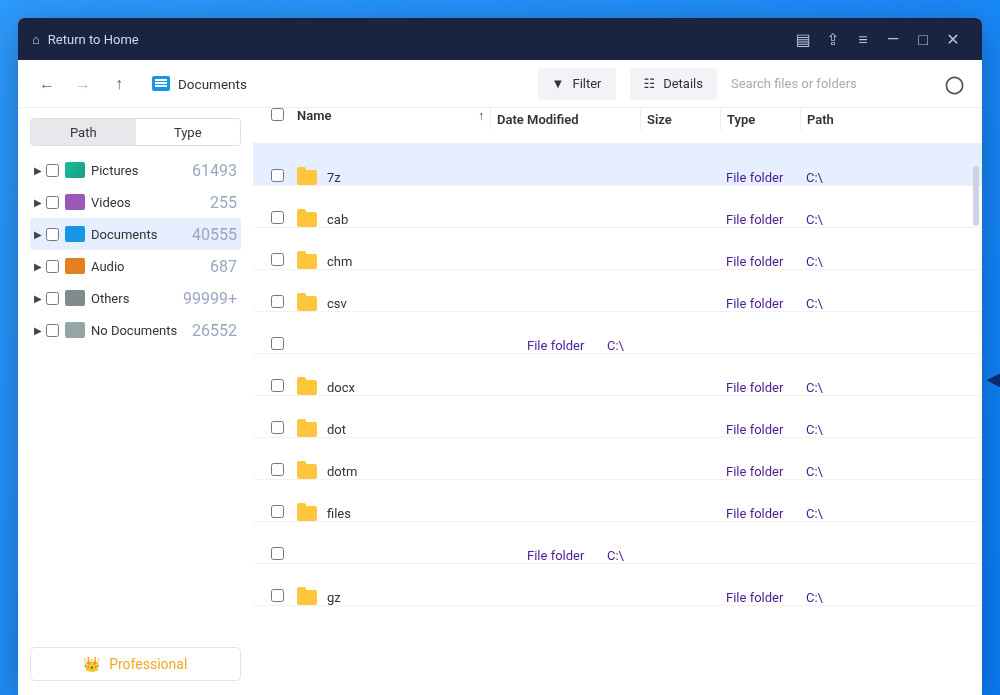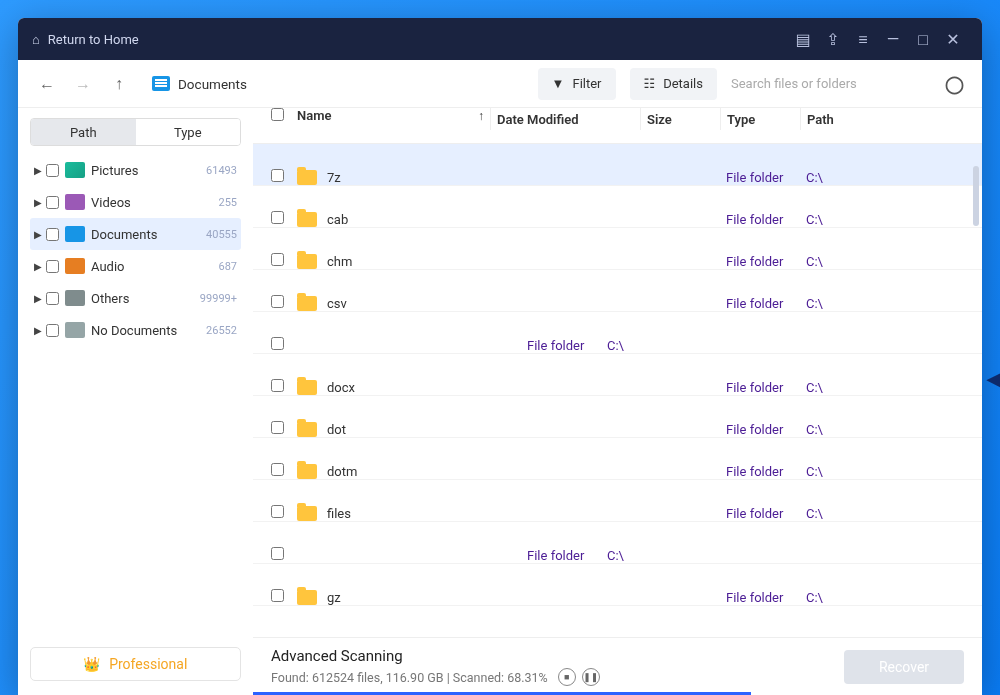--- a/index.html
+++ b/index.html
@@ -22,21 +22,21 @@
   .body { flex:1; display:flex; overflow:hidden; }
   .sidebar { width:235px; padding:10px 12px 0 12px; display:flex; flex-direction:column; }
   .seg { display:flex; border:1px solid #ddd; border-radius:4px; overflow:hidden; height:28px; font-size:13px; margin-bottom:8px;}
   .seg div { flex:1; display:flex; align-items:center; justify-content:center; cursor:pointer;}
   .seg .act { background:#e6e8ec; color:#333;}
   .seg div:not(.act){ background:#fff; color:#333;}
   .cat { height:32px; display:flex; align-items:center; padding:0 4px; font-size:13px; color:#333; border-radius:3px; cursor:pointer;}
   .cat .caret{ width:10px; font-size:10px; color:#444;}
   .cat input[type=checkbox]{ margin:0 6px 0 2px; width:13px; height:13px;}
   .cat .cicon{ width:20px; height:16px; margin-right:6px; border-radius:2px;}
-  .cat .count{ margin-left:auto; color:#9aa6c4; font-size:11px;}
+  .cat .count{ margin-left:auto; color:#9aa6c4; font-size:16px;}
   .cat.sel { background:#e6efff;}
   .catlist{flex:1;}
   .probtn{ margin:10px 0 14px 0; height:34px; border:1px solid #e4e4e4; border-radius:5px; display:flex; align-items:center; justify-content:center; gap:8px; font-size:14px; color:#f5a623; cursor:pointer;}
   .main { flex:1; display:flex; flex-direction:column; position:relative;}
   .thead { height:36px; display:flex; align-items:flex-start; padding:0 12px; font-size:13px; color:#333; font-weight:600; border-bottom:1px solid #eee;}
   .thead .col, .row .col { padding:0 6px; }
   .c-chk{width:26px;}
   .c-name{flex:1; display:flex; align-items:center;}
   .c-date{width:150px; border-left:1px solid #eee; height:22px; display:flex; align-items:center; padding-left:10px;}
   .c-size{width:80px; border-left:1px solid #eee; height:22px; display:flex; align-items:center; padding-left:10px;}
@@ -284,29 +284,17 @@
               <span>gz</span>
             </div>
     <div class="col c-date"></div>
     <div class="col c-size"></div>
     <div class="col c-type">File folder</div>
     <div class="col c-path">C:\</div>
           </div>
         </div>
       <div class="scrollthumb"></div>
 
-      <div class="footer">
-        <div>
-          <div class="ttl">Advanced Scanning</div>
-          <span class="txt">Found: 612524 files, 116.90 GB  |  Scanned: 68.31%</span>
-          <span class="ctrl">
-            <span class="circ">■</span>
-            <span class="circ">❚❚</span>
-          </span>
-        </div>
-        <button class="recov">Recover</button>
-        <div class="prog" id="prog" style="width: 68.31%;"></div>
-      </div>
     </div>
   </div>
 </div>
 
 <div class="chevron-side">◀</div>
 
 </body></html>

